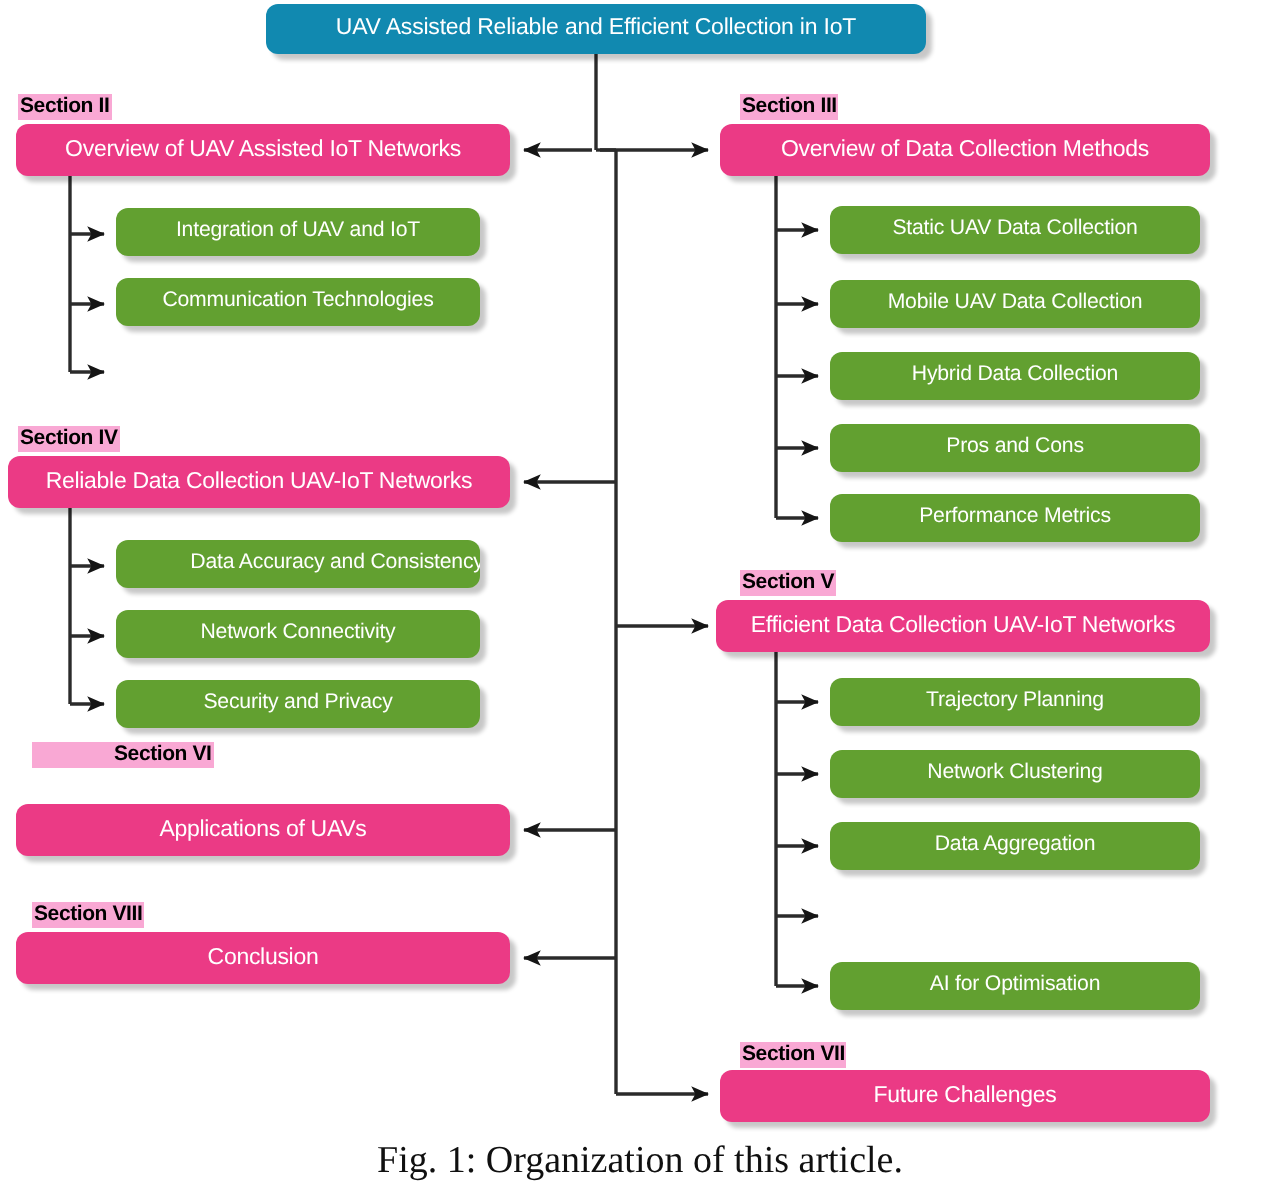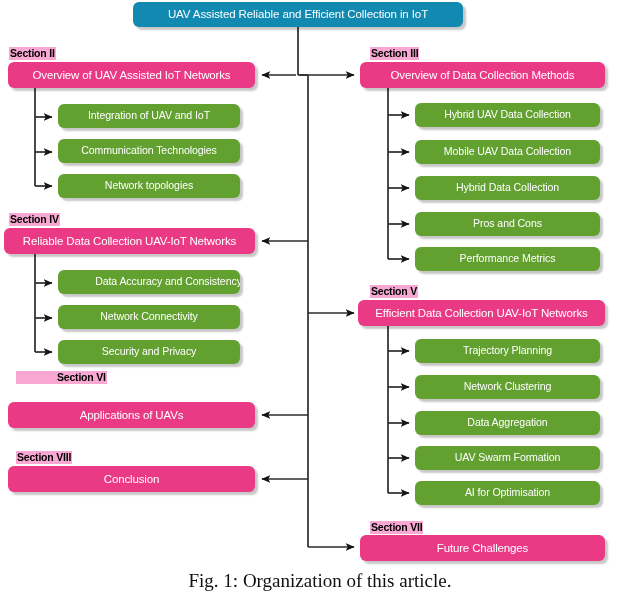--- a/index.html
+++ b/index.html
@@ -130,51 +130,49 @@
     </g>
   </svg>
 
   <div class="node title" style="left:133px;top:2px;width:330px;height:25px;">UAV Assisted Reliable and Efficient Collection in IoT</div>
 
   <div class="sectag" style="left:9px;top:47px;">Section II</div>
   <div class="node pink" style="left:8px;top:62px;width:247px;height:26px;text-align:center;">Overview of UAV Assisted  IoT Networks</div>
 
   <div class="node green" style="left:58px;top:104px;width:182px;height:24px;">Integration of UAV and IoT</div>
   <div class="node green" style="left:58px;top:139px;width:182px;height:24px;">Communication Technologies</div>
-  <div class="node green" style="left:58px;top:174px;width:182px;height:24px;">Network topologies</div>
 
   <div class="sectag" style="left:9px;top:213px;">Section IV</div>
   <div class="node pink" style="left:4px;top:228px;width:251px;height:26px;">Reliable Data Collection UAV-IoT Networks</div>
 
   <div class="node green" style="left:58px;top:270px;width:182px;height:24px;padding-left:39px;">Data Accuracy and Consistency</div>
   <div class="node green" style="left:58px;top:305px;width:182px;height:24px;text-align:center;">Network Connectivity</div>
   <div class="node green" style="left:58px;top:340px;width:182px;height:24px;">Security and Privacy</div>
 
   <div class="sectag" style="left:16px;top:371px;padding-left:41px;">Section VI</div>
   <div class="node pink" style="left:8px;top:402px;width:247px;height:26px;">Applications of UAVs</div>
 
   <div class="sectag" style="left:16px;top:451px;">Section VIII</div>
   <div class="node pink" style="left:8px;top:466px;width:247px;height:26px;">Conclusion</div>
 
   <div class="sectag" style="left:370px;top:47px;">Section III</div>
   <div class="node pink" style="left:360px;top:62px;width:245px;height:26px;">Overview of Data Collection Methods</div>
 
-  <div class="node green" style="left:415px;top:103px;width:185px;height:24px;">Hybrid UAV Data Collection</div>
+  <div class="node green" style="left:415px;top:103px;width:185px;height:24px;">Static UAV Data Collection</div>
   <div class="node green" style="left:415px;top:140px;width:185px;height:24px;">Mobile UAV Data Collection</div>
   <div class="node green" style="left:415px;top:176px;width:185px;height:24px;">Hybrid Data Collection</div>
   <div class="node green" style="left:415px;top:212px;width:185px;height:24px;">Pros and Cons</div>
   <div class="node green" style="left:415px;top:247px;width:185px;height:24px;">Performance Metrics</div>
 
   <div class="sectag" style="left:370px;top:285px;">Section V</div>
   <div class="node pink" style="left:358px;top:300px;width:247px;height:26px;">Efficient Data Collection UAV-IoT Networks</div>
 
   <div class="node green" style="left:415px;top:339px;width:185px;height:24px;">Trajectory Planning</div>
   <div class="node green" style="left:415px;top:375px;width:185px;height:24px;">Network Clustering</div>
   <div class="node green" style="left:415px;top:411px;width:185px;height:24px;">Data Aggregation</div>
-  <div class="node green" style="left:415px;top:446px;width:185px;height:24px;">UAV Swarm Formation</div>
   <div class="node green" style="left:415px;top:481px;width:185px;height:24px;">AI for Optimisation</div>
 
   <div class="sectag" style="left:370px;top:521px;">Section VII</div>
   <div class="node pink" style="left:360px;top:535px;width:245px;height:26px;">Future Challenges</div>
 
   <div class="caption" style="top:570px;">Fig. 1: Organization of this article.</div>
 
 </div>
 
 </body></html>

